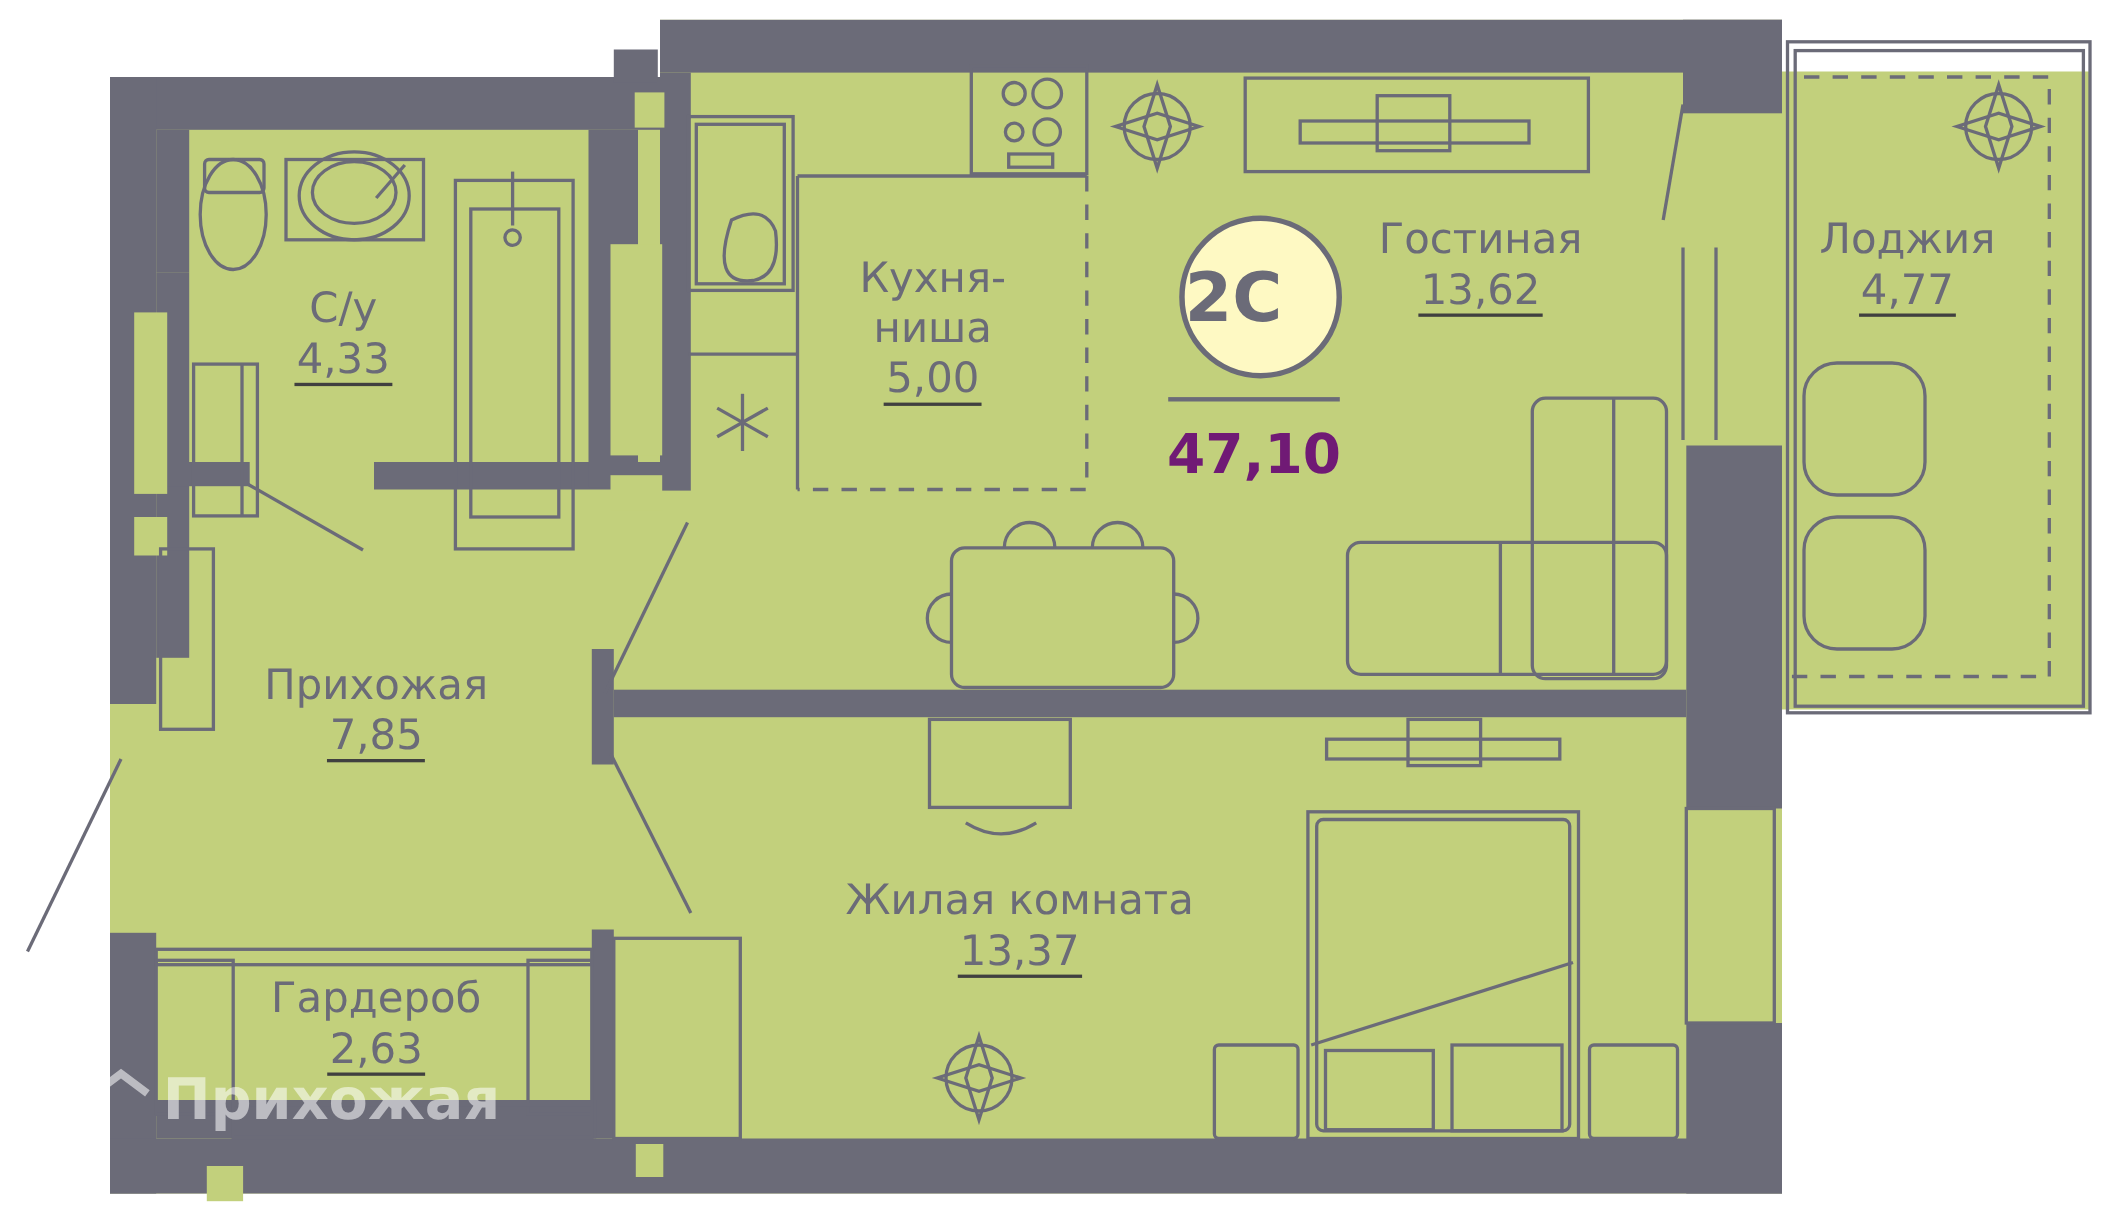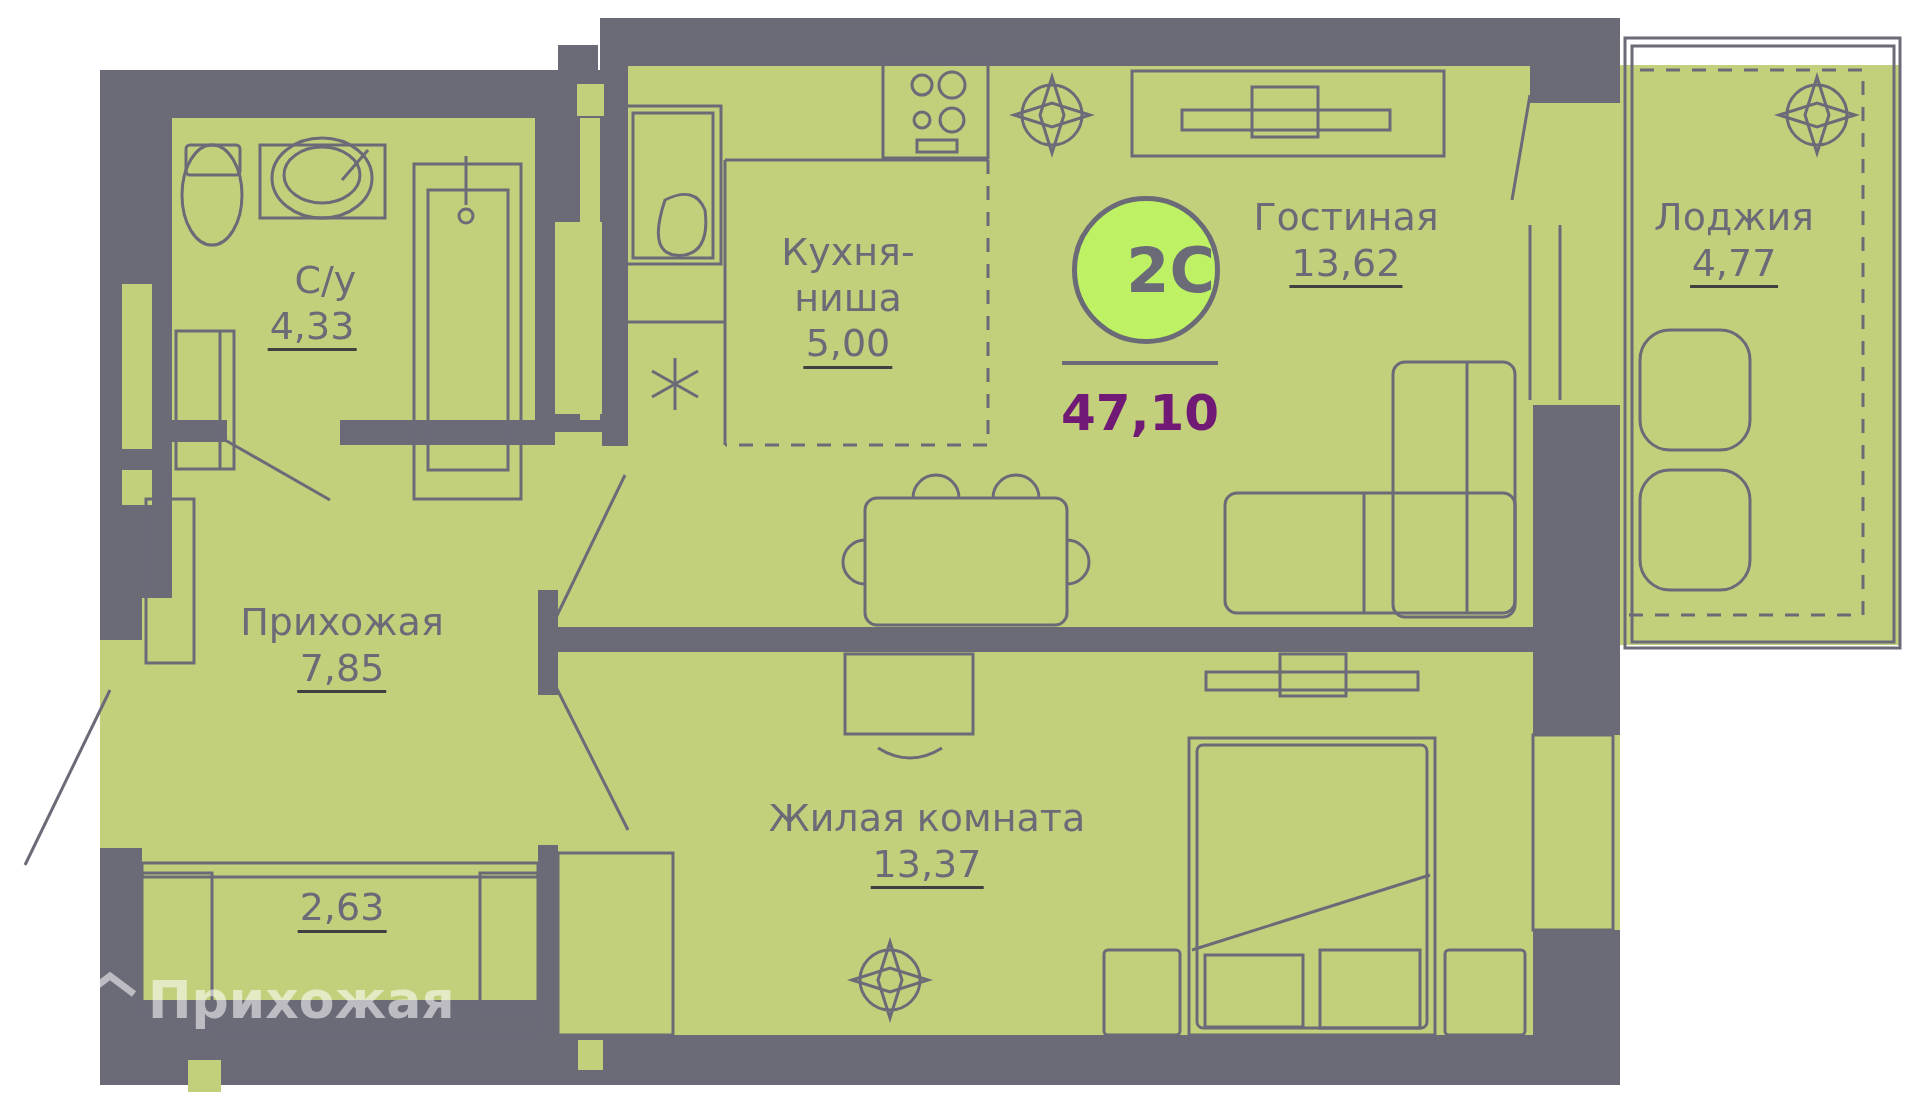--- a/index.html
+++ b/index.html
@@ -1,20 +1,20 @@
 <!DOCTYPE html>
 <html><head>
 <meta charset="utf-8">
 <style>
   html, body { margin: 0; padding: 0; background: #ffffff; }
   body { width: 1920px; height: 1102px; position: relative; overflow: hidden; font-family: "DejaVu Sans", sans-serif; }
   #plan { position: absolute; left: 0; top: 0; width: 1920px; height: 1102px; }
   .label { position: absolute; color: #6b6b78; text-align: center; font-family: "DejaVu Sans", sans-serif; font-size: 38px; line-height: 1.2; transform: translateX(-50%); white-space: nowrap; }
   .area { display: inline-block; border-bottom: 3px solid #404040; line-height: 1.15; padding: 0 2px; }
-  .badge { position: absolute; left: 1072px; top: 196px; width: 148px; height: 148px; border-radius: 50%; background: #bef264; border: 5px solid #6b6b78; box-sizing: border-box; display: flex; align-items: center; justify-content: flex-end; color: #6b6b78; font-weight: bold; font-size: 62px; font-family: "DejaVu Sans", sans-serif; }
+  .badge { position: absolute; left: 1072px; top: 196px; width: 148px; height: 148px; border-radius: 50%; background: #fef9c3; border: 5px solid #6b6b78; box-sizing: border-box; display: flex; align-items: center; justify-content: flex-start; color: #6b6b78; font-weight: bold; font-size: 62px; font-family: "DejaVu Sans", sans-serif; }
   .total-line { position: absolute; left: 1062px; top: 361px; width: 156px; height: 4px; background: #6b6b78; }
   .total { position: absolute; left: 1140px; top: 384px; transform: translateX(-50%); color: #701a75; font-weight: bold; font-size: 50px; font-family: "DejaVu Sans", sans-serif; }
   .watermark { position: absolute; left: 80px; top: 970px; color: rgba(255,255,255,0.55); font-size: 52px; font-weight: bold; font-family: "DejaVu Sans", sans-serif; display: flex; align-items: center; gap: 8px; }
 </style>
 </head>
 <body>
 
 <svg id="plan" viewBox="0 0 1920 1102" xmlns="http://www.w3.org/2000/svg">
 
   <g fill="#c2d07c">
@@ -186,21 +186,21 @@
         <path d="M-38 0 L0 12 L38 0 L0 -12z"></path>
     </g>
     <g transform="translate(890 980)">
       <circle r="30"></circle>
         <path d="M0 -38 L12 0 L0 38 L-12 0z"></path>
         <path d="M-38 0 L0 12 L38 0 L0 -12z"></path>
     </g>
   </g>
 </svg>
 
-<div class="label" style="left:312px; top:258px;text-align:right;">
+<div class="label" style="left:312px; top:258px;">
   <div>С/у</div>
   <div class="area">4,33</div>
 </div>
 
 <div class="label" style="left:848px; top:230px;">
   <div>Кухня-</div>
   <div>ниша</div>
   <div class="area">5,00</div>
 </div>
 
@@ -213,20 +213,21 @@
   <div>Лоджия</div>
   <div class="area">4,77</div>
 </div>
 
 <div class="label" style="left:342px; top:600px;">
   <div>Прихожая</div>
   <div class="area">7,85</div>
 </div>
 
 <div class="label" style="left:342px; top:885px;">
+  <div>Гардероб</div>
   <div class="area">2,63</div>
 </div>
 
 <div class="label" style="left:927px; top:796px;">
   <div>Жилая комната</div>
   <div class="area">13,37</div>
 </div>
 
 <div class="badge">
   <span>2С</span>

